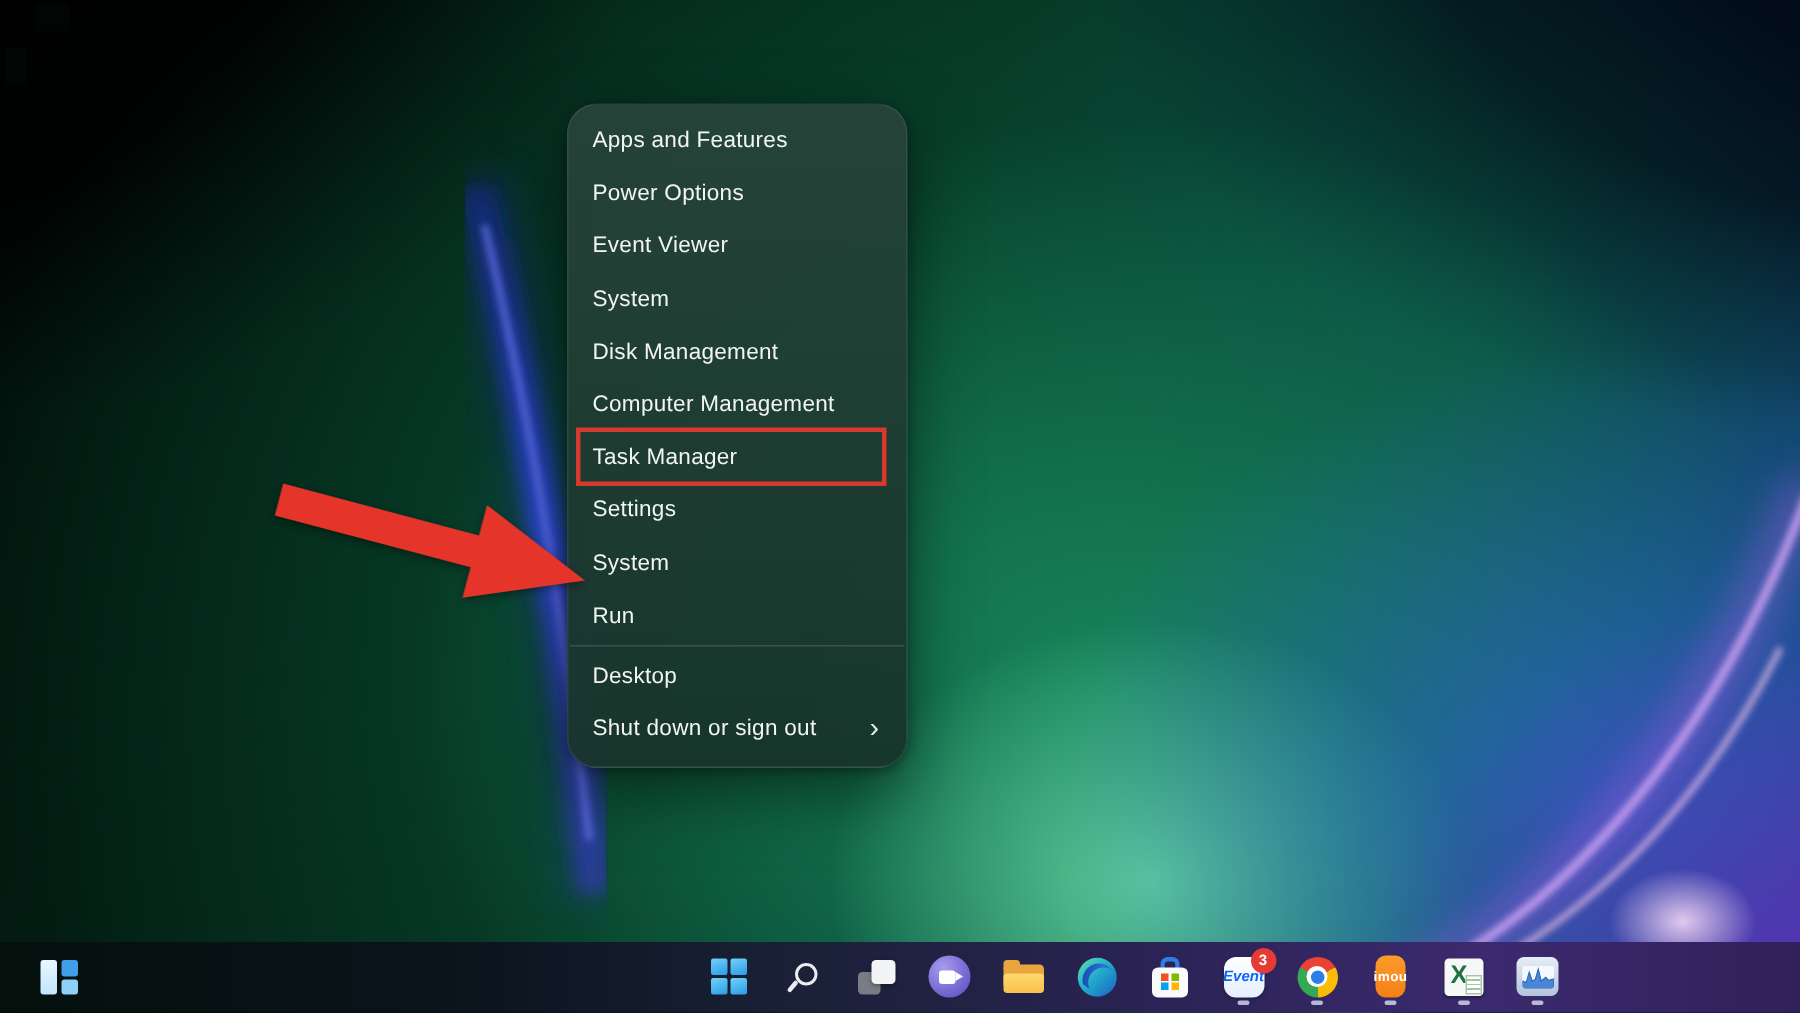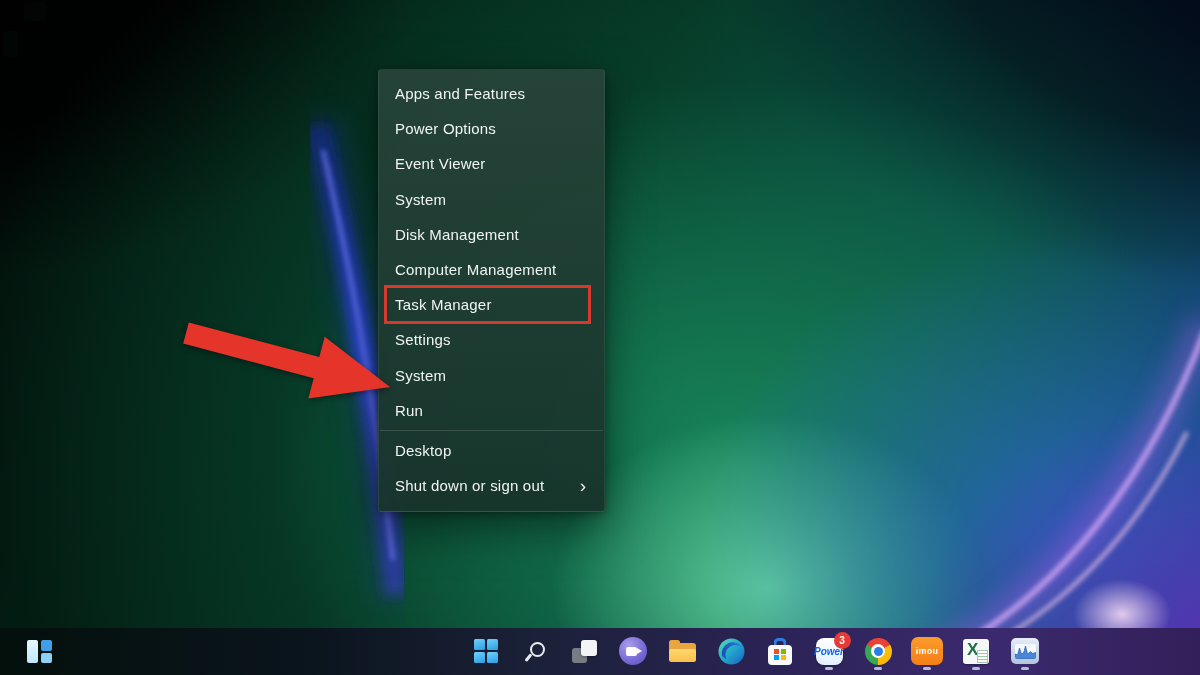--- a/index.html
+++ b/index.html
@@ -25,21 +25,21 @@
   .desk-shadow { position:absolute; background:rgba(1,6,4,0.85); border-radius:2px; }
   .ds1 { left:24px; top:2px;  width:22px; height:19px; }
   .ds2 { left:3px;  top:31px; width:15px; height:26px; }
 
   
   .winx { position:absolute; left:378px; top:69px; width:227px;
     padding:6px 0 8px 0;
     background:linear-gradient(180deg, rgba(39,68,58,0.95), rgba(24,51,42,0.95));
     backdrop-filter: blur(18px);
     border:1px solid rgba(255,255,255,0.07);
-    border-radius:4px;
+    border-radius:20px;
     box-shadow:0 16px 45px rgba(0,0,0,0.5), 0 2px 8px rgba(0,0,0,0.35);
     z-index:5;
   }
   .mi { position:relative; height:35.2px; display:flex; align-items:center;
         justify-content:space-between; padding:0 16px; cursor:default; }
   .mi .lbl { font-size:15px; color:#f2f5f3; letter-spacing:0.2px; white-space:nowrap; }
   .mi .chev { font-size:19px; line-height:1; color:#e9ede9; margin-right:2px; }
   .menu-sep { height:1px; margin:2px 1px; background:rgba(255,255,255,0.14); }
 
   .hl-box { position:absolute; left:5px; right:13px; top:-2px; bottom:-2px;
@@ -117,21 +117,21 @@
           box-shadow:0 1px 3px rgba(0,0,0,0.3); }
   .badge { position:absolute; top:-6px; right:-8px; min-width:17px; height:17px; padding:0 3px;
            border-radius:9px; background:#e63b35; color:#fff; font-size:10px; font-weight:700;
            line-height:17px; text-align:center; }
 
   .chrome { position:relative; width:27px; height:27px; border-radius:50%;
             background:conic-gradient(from 60deg,#fbbc05 0 120deg,#34a853 0 240deg,#ea4335 0 360deg); }
   .chrome::before { content:""; position:absolute; inset:6.5px; background:#fff; border-radius:50%; }
   .chrome::after  { content:""; position:absolute; inset:9px; background:#2d7de9; border-radius:50%; }
 
-  .imou { width:32px; height:28px; border-radius:7px;
+  .imou { width:20px; height:28px; border-radius:7px;
           background:linear-gradient(180deg,#fb9c2b,#f57f17);
           display:flex; align-items:center; justify-content:center;
           color:#fff; font-weight:700; font-size:9px; letter-spacing:0.3px; }
 
   .excel { position:relative; width:26px; height:25px; background:#f6f8f7; border-radius:3px;
            box-shadow:0 1px 2px rgba(0,0,0,0.35); }
   .excel-x { position:absolute; left:4px; top:1px; font-weight:700; font-size:17px; color:#1e7145; }
   .excel-sheet { position:absolute; right:1px; bottom:1px; width:11px; height:13px; background:#fff;
            border:1px solid #a8c4ab;
            background-image:repeating-linear-gradient(180deg,#fff 0 2px,#9fc7a5 2px 3px); }
@@ -294,21 +294,21 @@
                 <span class="t-g"></span>
                 <span class="t-b"></span>
                 <span class="t-y"></span>
             </span>
           </span>
         </span>
       </button>
 
       <button class="tb-btn">
         <span class="zalo-wrap">
-          <span class="zalo">Power</span>
+          <span class="zalo">Event</span>
           <span class="badge">3</span>
         </span>
         <span class="pill"></span>
       </button>
 
       <button class="tb-btn">
         <span class="chrome"></span>
         <span class="pill"></span>
       </button>
 

